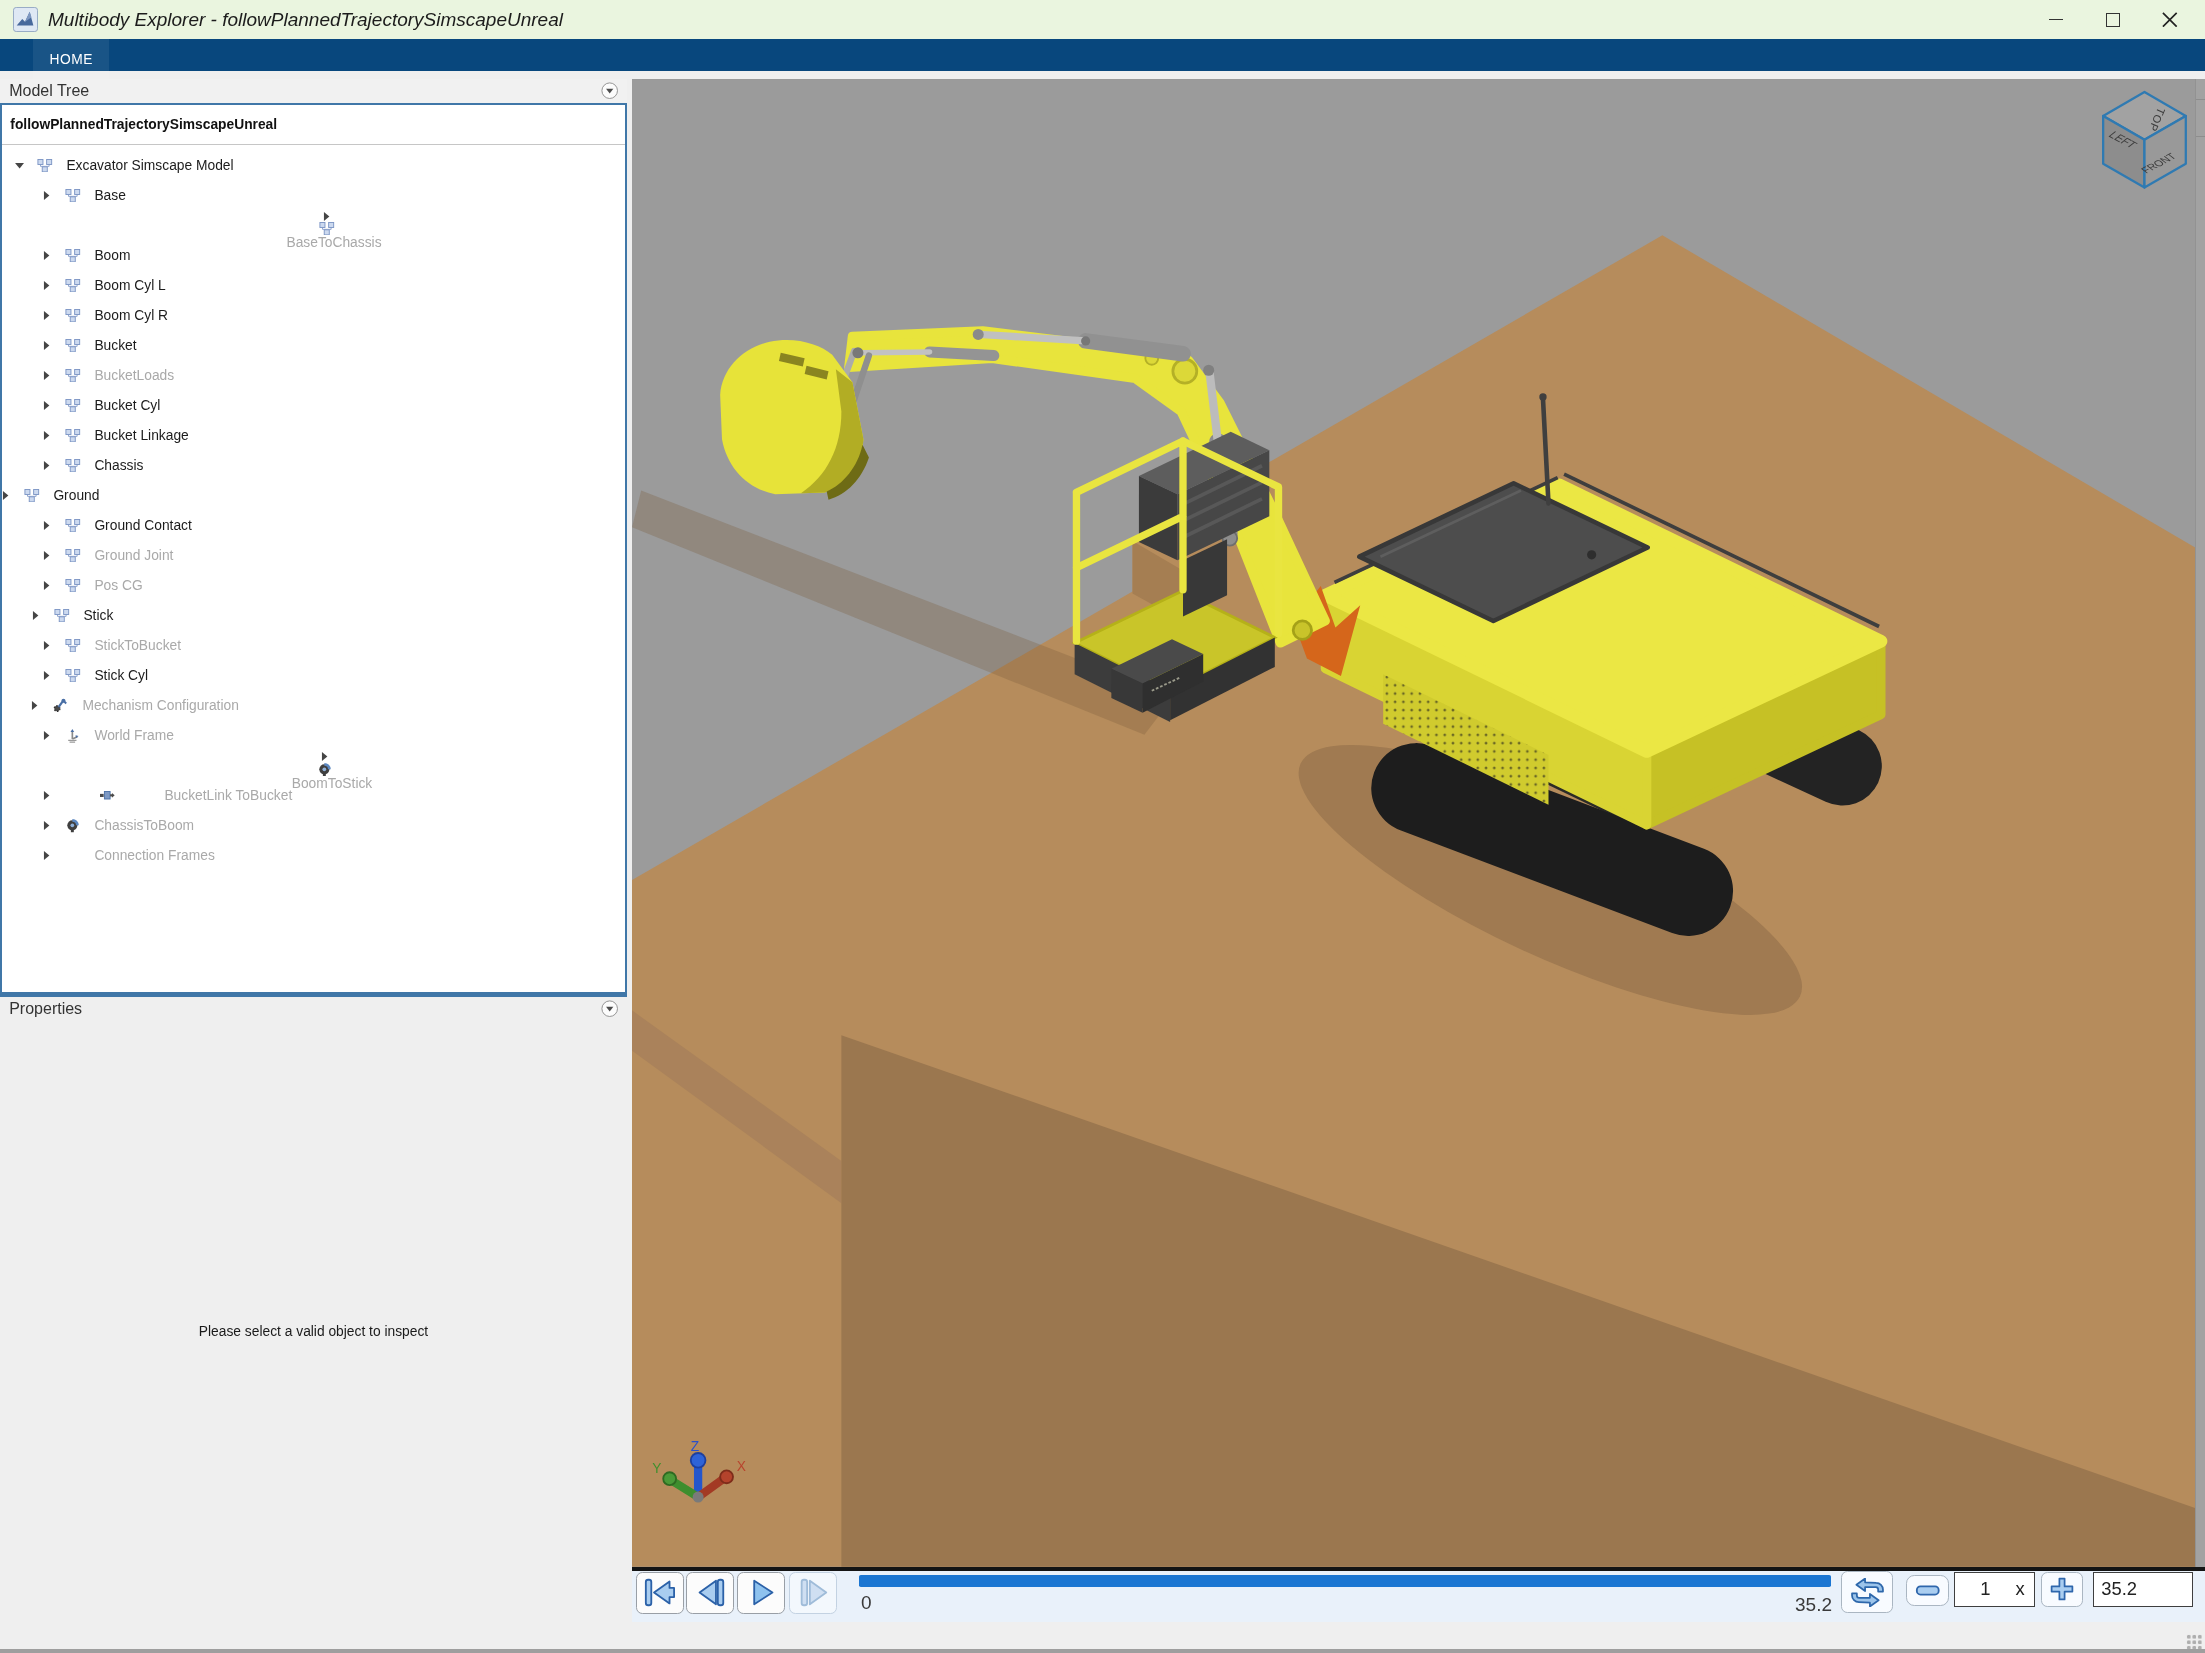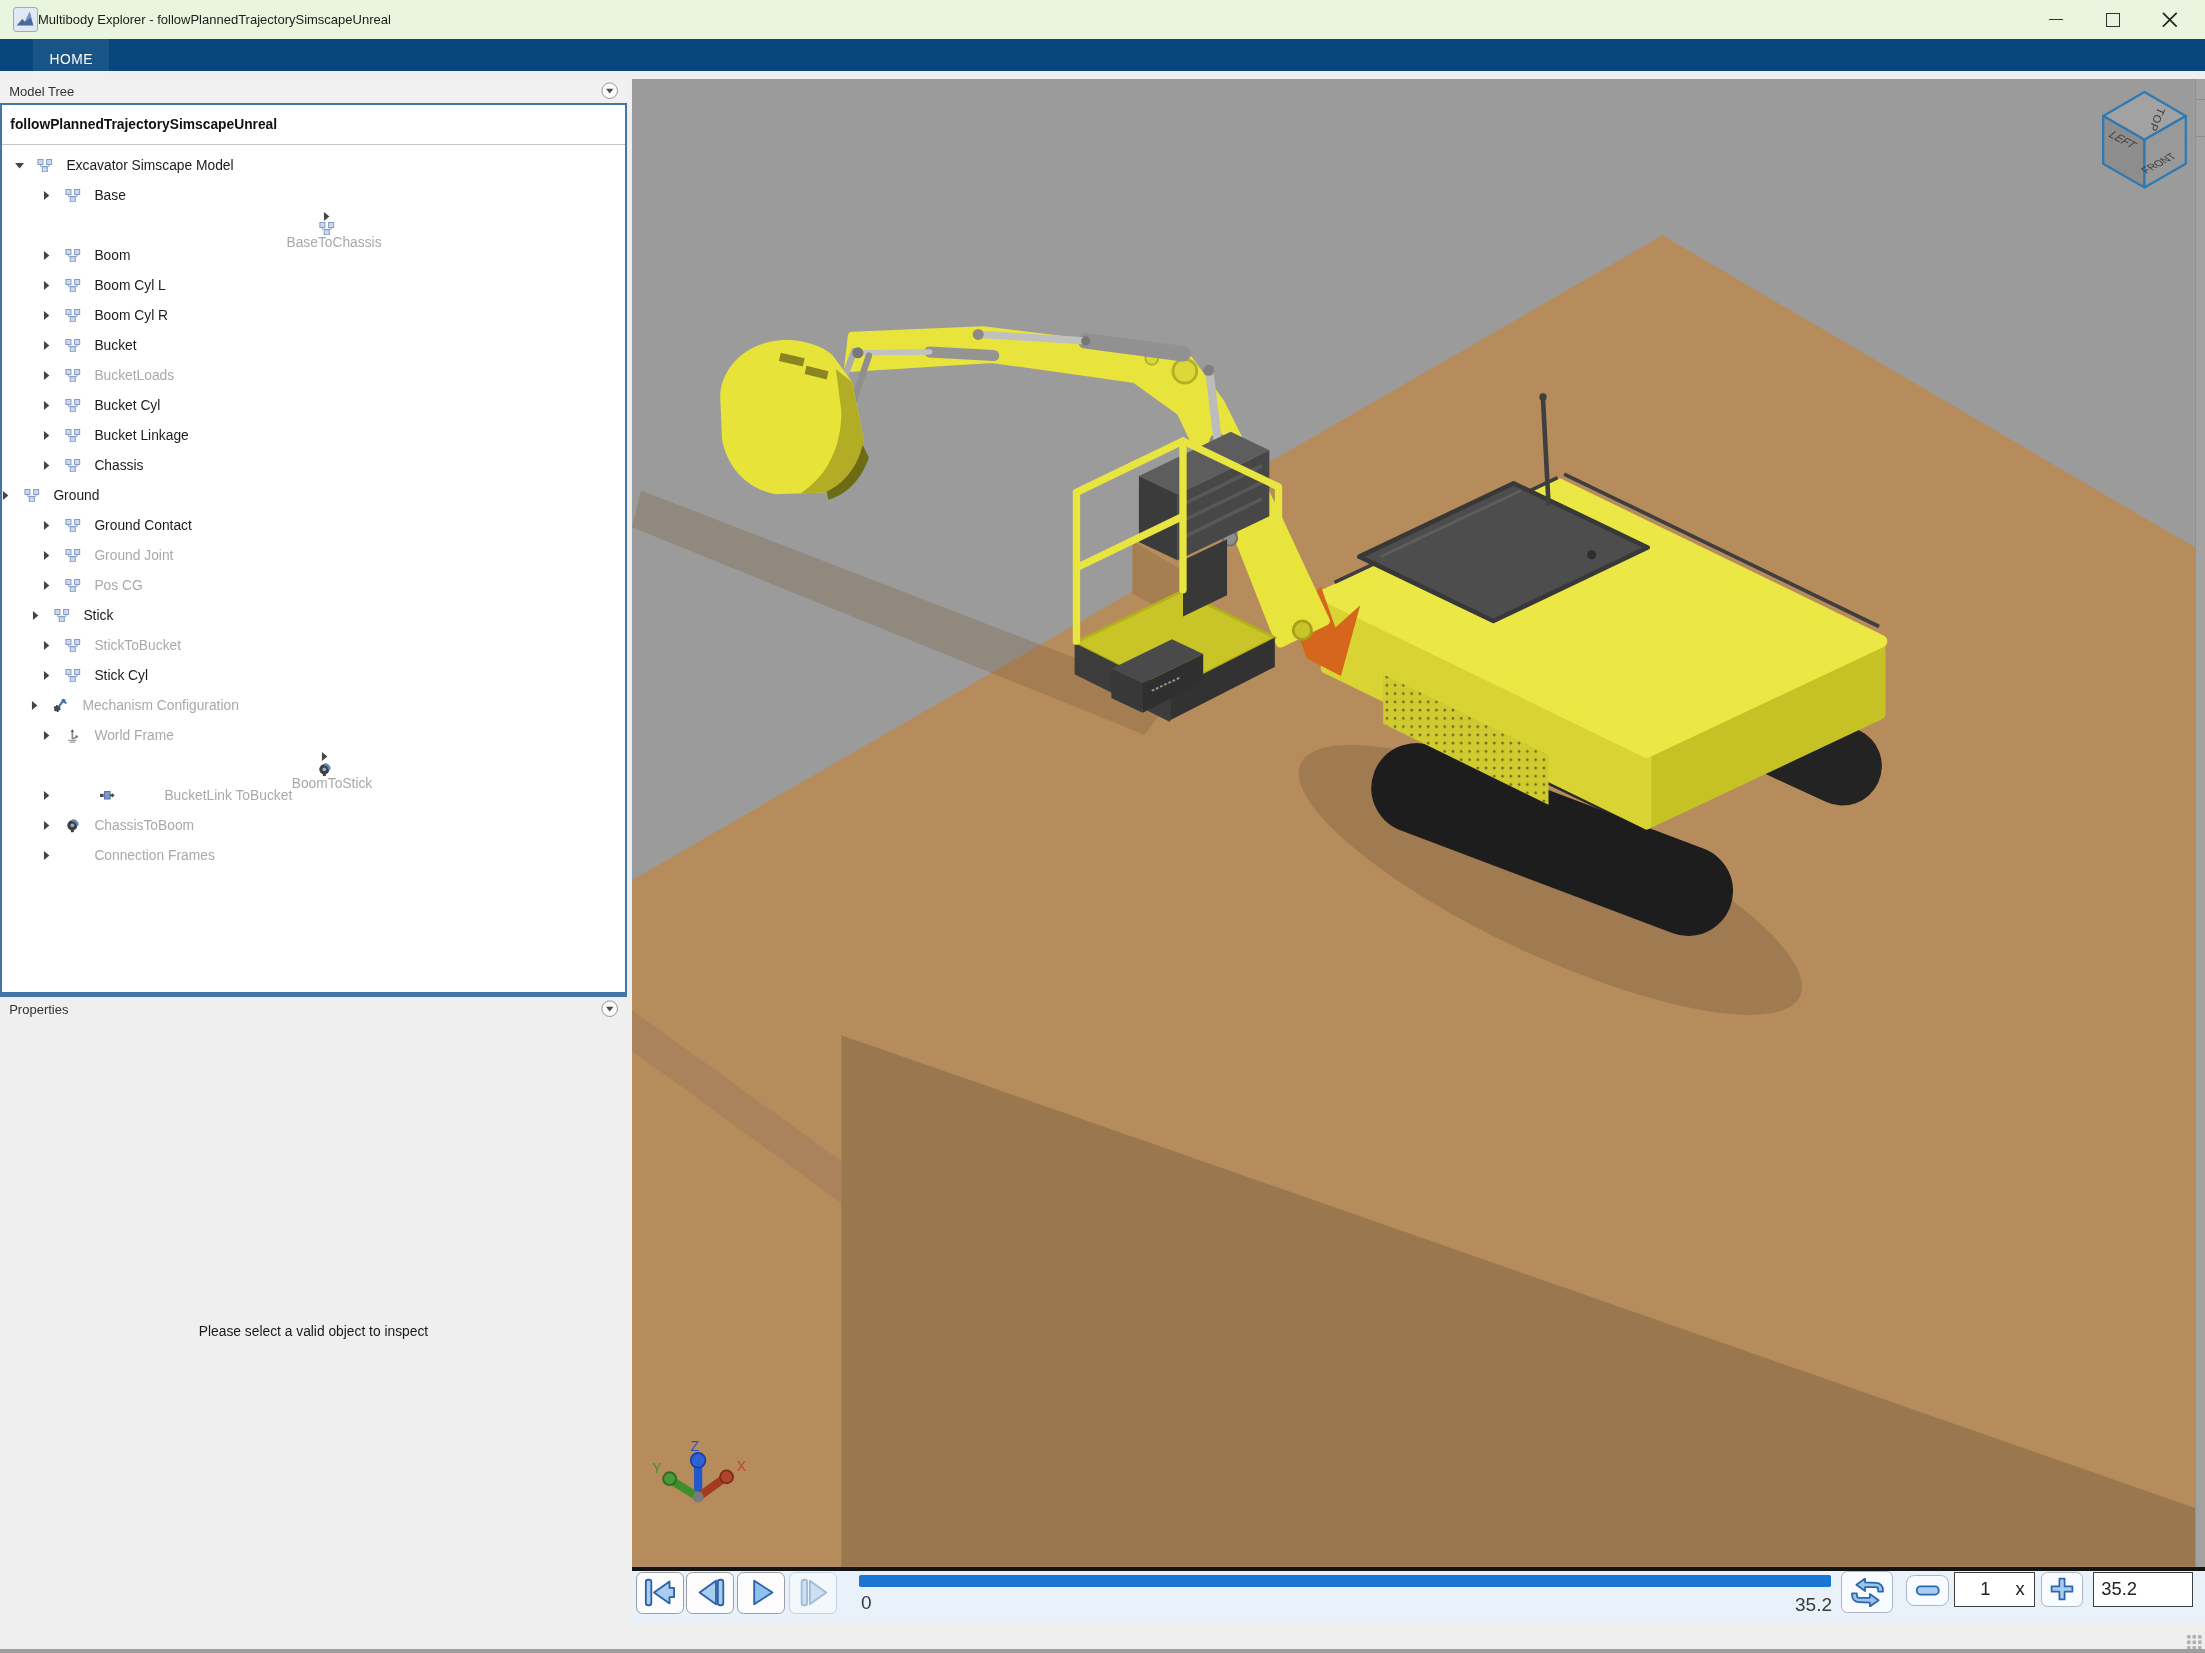--- a/index.html
+++ b/index.html
@@ -1,35 +1,35 @@
 <!DOCTYPE html>
 <html style="font-size:14.7px"><head>
 <meta charset="utf-8">
 <style>
   html,body{margin:0;padding:0;background:#d4d4d4;font-family:"Liberation Sans",sans-serif;}
   #window{position:relative;width:2206px;height:1654px;background:#efefef;overflow:hidden;outline:0.9px solid #7f7f7f;}
 
   
   .titlebar{position:absolute;left:0;top:0;width:2206px;height:39px;background:#eaf5df;display:flex;align-items:center;}
   .app-icon{margin-left:13px;width:25px;height:25px;flex:0 0 auto;}
-  .title-text{font-size:13px;color:#1c1c1c;}
+  .title-text{margin-left:10px;font-size:19px;color:#1c1c1c;font-style:italic;}
   .win-controls{position:absolute;right:7.3px;top:0;height:39px;display:flex;align-items:center;}
   .win-btn{width:57px;height:39px;display:flex;align-items:center;justify-content:center;}
   .glyph-min{width:13.8px;height:1.8px;background:#333;}
   .glyph-max{width:12px;height:12px;border:1.8px solid #333;}
 
   
   .ribbon{position:absolute;left:0;top:39px;width:2206px;height:32px;background:#08477d;}
   .ribbon-tab{position:absolute;left:33px;top:0;height:40px;padding:0 16.5px;display:flex;align-items:center;
     color:#fff;font-size:13.8px;letter-spacing:0.5px;background:rgba(255,255,255,.07);}
 
   
   .left-panel{position:absolute;left:0;top:79px;width:627px;height:1575px;background:#efefef;}
   .panel-header{position:relative;height:24px;background:#f1f1f1;display:flex;align-items:center;}
-  .panel-header .ph-label{margin-left:9.2px;font-size:13px;color:#333;}
+  .panel-header .ph-label{margin-left:9.2px;font-size:16px;color:#333;}
   .ph-drop{position:absolute;right:8.3px;top:2.8px;width:17.4px;height:17.4px;}
   .tree-box{position:absolute;left:0;top:24px;width:627px;height:891px;border:2.8px solid #4077a8;background:#ffffff;box-sizing:border-box;overflow:hidden;}
   .tree-name{height:39px;line-height:39px;padding-left:8.3px;font-weight:bold;font-size:13.8px;color:#111;border-bottom:1.8px solid #c6c6c6;}
   .tree-rows{padding-top:5.5px;}
   .tree-row{height:30px;display:flex;align-items:center;font-size:13.8px;color:#1c1c1c;white-space:nowrap;}
   .tree-row.disabled{color:#a9a9a9;}
   .tw{width:22px;display:flex;align-items:center;justify-content:flex-start;flex:0 0 auto;}
   .ticon{width:23px;margin-right:6.4px;display:flex;align-items:center;flex:0 0 auto;}
   .props-sep{position:absolute;left:0;top:915px;width:627px;height:3.7px;background:#4077a8;}
   .props-header{position:absolute;left:0;top:918px;width:627px;height:24px;background:#efefef;}

